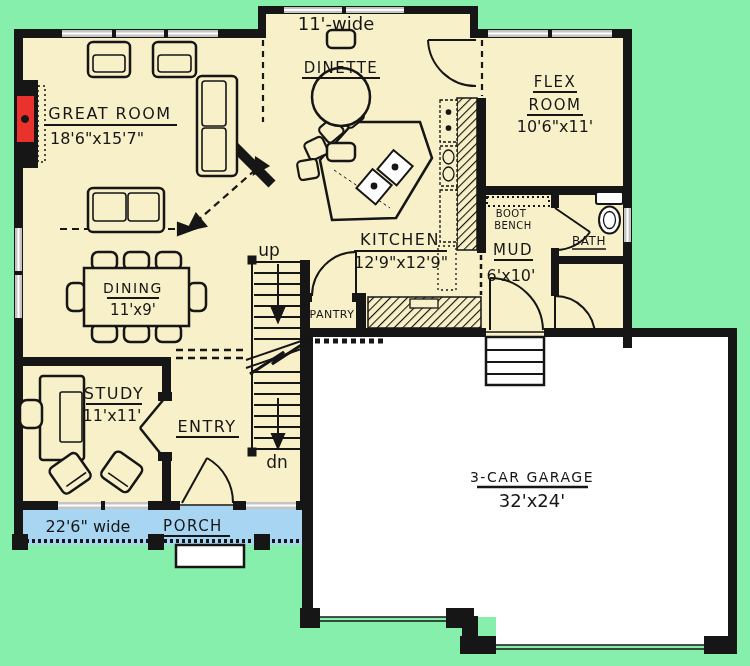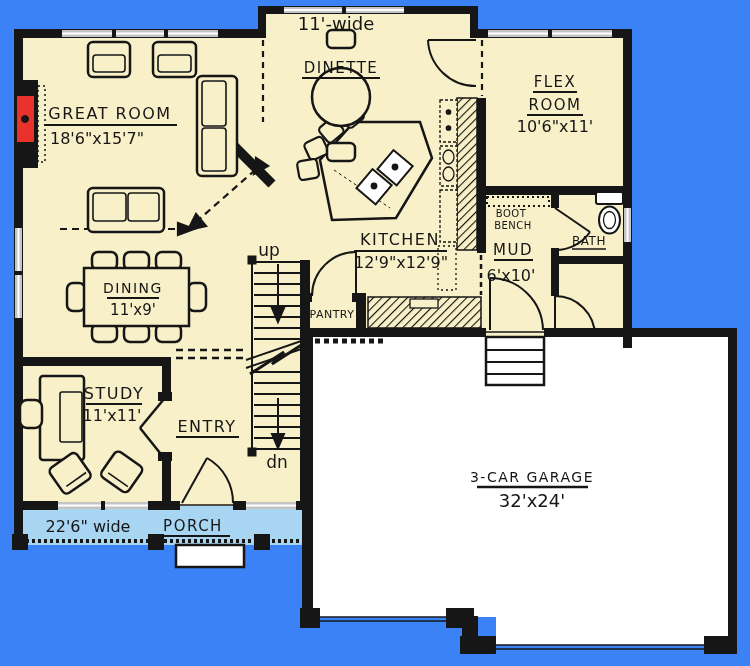--- a/index.html
+++ b/index.html
@@ -1,16 +1,16 @@
 <!DOCTYPE html>
 <html><head>
 <meta charset="utf-8">
 <style>
   html,body{margin:0;padding:0;background:#ffffff;}
-  .stage{position:relative;width:750px;height:666px;background:#3b82f6;overflow:hidden;
+  .stage{position:relative;width:750px;height:666px;background:#86efac;overflow:hidden;
          font-family:"DejaVu Sans",sans-serif;}
   svg{position:absolute;left:0;top:0;}
   text{fill:#161616;font-family:"DejaVu Sans",sans-serif;}
   .room-name{letter-spacing:1.5px;}
   .small-name{letter-spacing:0.5px;}
 </style>
 </head>
 <body>
 
 <div class="stage">

